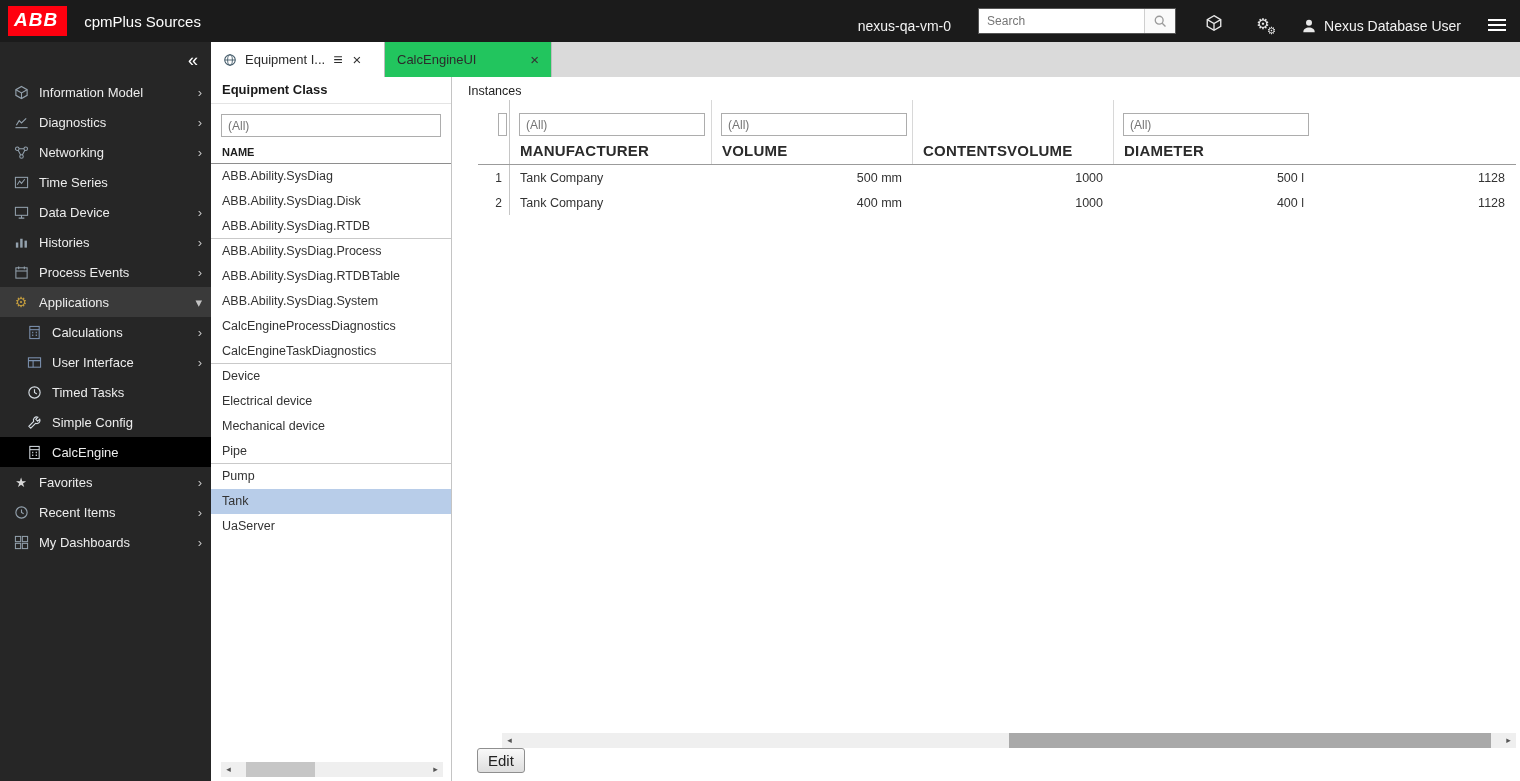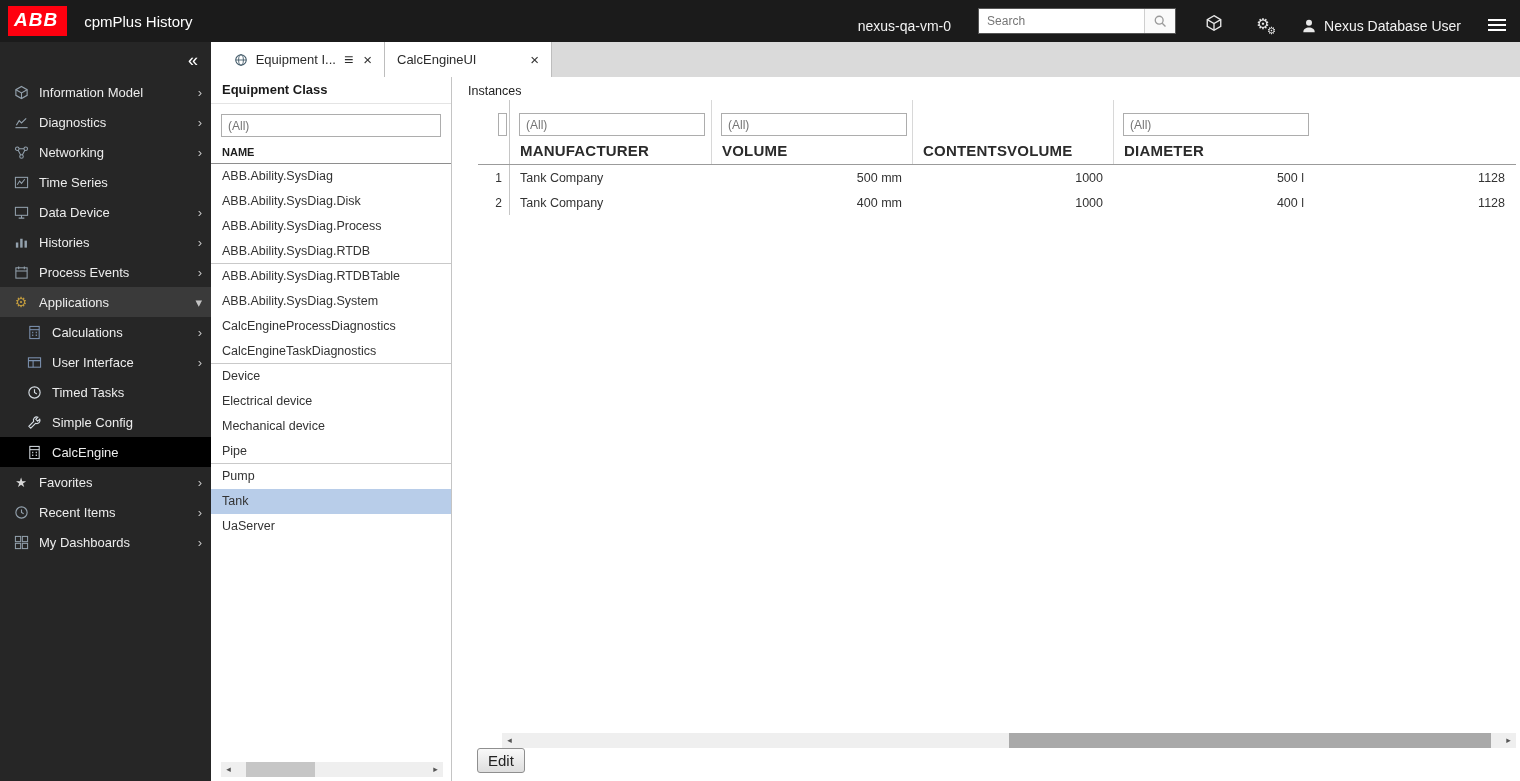--- a/index.html
+++ b/index.html
@@ -43,23 +43,23 @@
   .nav-item.sub{padding-left:26px;}
   .nav-item.open{background:#3a3a3a;}
   .nav-item.selected{background:#000;}
   .star-glyph{font-size:13px;line-height:1;color:#d8d8d8;}
   .gear-glyph{font-size:14px;line-height:1;}
 
   
   .tabbar{position:absolute;left:211px;top:42px;right:0;height:35px;background:#dadada;
     display:flex;align-items:stretch;}
   .tab{display:flex;align-items:center;gap:8px;padding:0 12px;font-size:13px;color:#2b2b2b;
-    border-right:1px solid #bdbdbd;cursor:pointer;box-sizing:border-box;justify-content:flex-end;}
+    border-right:1px solid #bdbdbd;cursor:pointer;box-sizing:border-box;}
   .tab.active{background:#fff;width:174px;}
-  .tab.inactive{width:167px;background:#ffffff;}
+  .tab.inactive{width:167px;background:#22c55e;}
   .tab .tab-label{overflow:hidden;text-overflow:ellipsis;white-space:nowrap;}
   .tab .tab-menu{font-size:16px;color:#2b2b2b;line-height:1;}
   .tab .tab-close{font-size:15px;color:#333;line-height:1;margin-left:auto;}
 
   
   .eq-panel{position:absolute;left:211px;top:77px;width:241px;bottom:0;background:#fff;
     border-right:1px solid #c4c4c4;box-sizing:border-box;}
   .eq-title{height:26px;line-height:26px;padding:0 11px;font-size:13px;font-weight:bold;
     color:#1a1a1a;border-bottom:1px solid #e4e4e4;}
   .eq-filter{padding:10px 10px 6px;}
@@ -108,21 +108,21 @@
 
   svg{display:block;}
 </style>
 </head>
 <body>
 
 <div id="app">
 
   <div class="topbar">
     <div class="abb-logo">ABB</div>
-    <div class="app-title">cpmPlus History</div>
+    <div class="app-title">cpmPlus Sources</div>
     <div class="topbar-right">
       <span class="server-name">nexus-qa-vm-0</span>
       <div class="searchbox">
         <input type="text" placeholder="Search" style="">
         <div class="search-btn">
           <span>
             <svg width="15" height="15" viewBox="0 0 16 16">
               <circle cx="6.6" cy="6.6" r="4.2" fill="none" stroke="#9a9a9a" stroke-width="1.4"></circle>
               <path d="M9.8 9.8l3.5 3.5" stroke="#9a9a9a" stroke-width="1.4"></path>
             </svg>
@@ -356,22 +356,22 @@
   <div class="eq-panel">
     <div class="eq-title">Equipment Class</div>
     <div class="eq-filter">
       <input type="text" placeholder="(All)" style="">
     </div>
     <div class="eq-colhead">NAME</div>
 
     <div>
       <div class="eq-row">ABB.Ability.SysDiag</div>
       <div class="eq-row">ABB.Ability.SysDiag.Disk</div>
+      <div class="eq-row group-end">ABB.Ability.SysDiag.RTDB</div>
       <div class="eq-row">ABB.Ability.SysDiag.Process</div>
-      <div class="eq-row group-end">ABB.Ability.SysDiag.RTDB</div>
       <div class="eq-row">ABB.Ability.SysDiag.RTDBTable</div>
       <div class="eq-row">ABB.Ability.SysDiag.System</div>
       <div class="eq-row">CalcEngineProcessDiagnostics</div>
       <div class="eq-row group-end">CalcEngineTaskDiagnostics</div>
       <div class="eq-row">Device</div>
       <div class="eq-row">Electrical device</div>
       <div class="eq-row">Mechanical device</div>
       <div class="eq-row group-end">Pipe</div>
       <div class="eq-row">Pump</div>
       <div class="eq-row selected">Tank</div>

